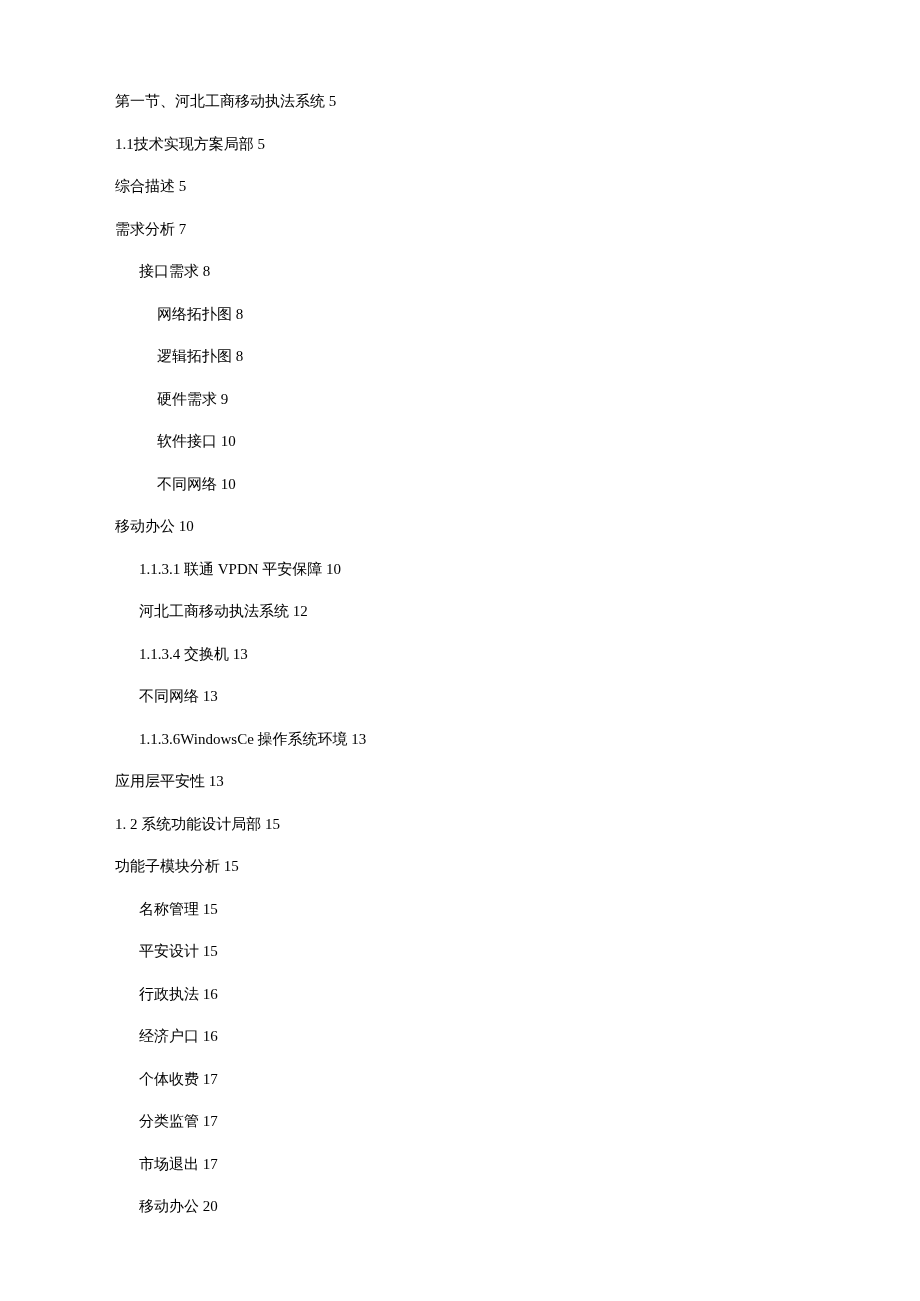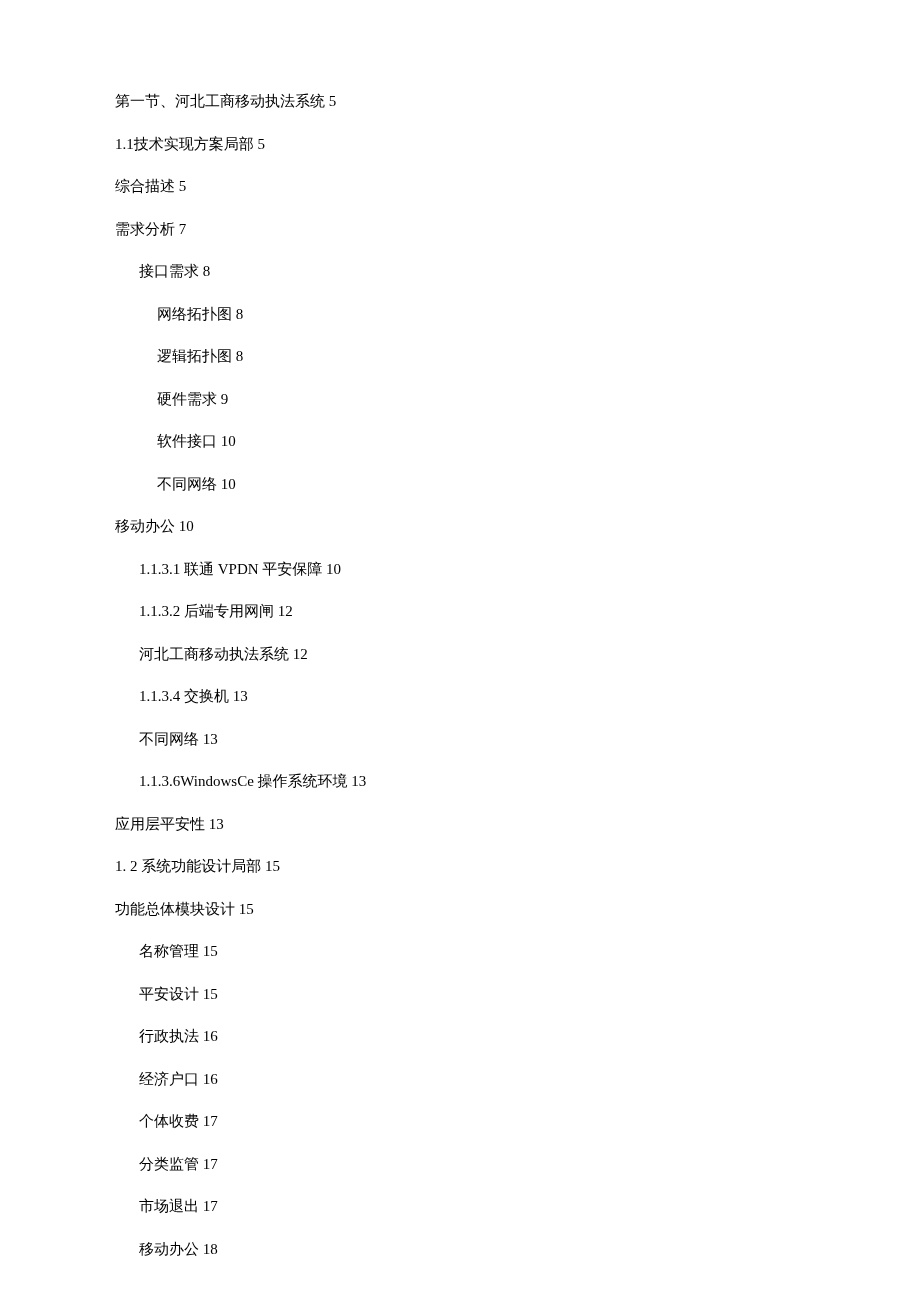--- a/index.html
+++ b/index.html
@@ -33,30 +33,29 @@
   <div class="toc-line indent-0"><span>综合描述</span> <span>5</span></div>
   <div class="toc-line indent-0"><span>需求分析</span> <span>7</span></div>
   <div class="toc-line indent-1"><span>接口需求</span> <span>8</span></div>
   <div class="toc-line indent-2"><span>网络拓扑图</span> <span>8</span></div>
   <div class="toc-line indent-2"><span>逻辑拓扑图</span> <span>8</span></div>
   <div class="toc-line indent-2"><span>硬件需求</span> <span>9</span></div>
   <div class="toc-line indent-2"><span>软件接口</span> <span>10</span></div>
   <div class="toc-line indent-2"><span>不同网络</span> <span>10</span></div>
   <div class="toc-line indent-0"><span>移动办公</span> <span>10</span></div>
   <div class="toc-line indent-1"><span>1.1.3.1 联通 VPDN 平安保障</span> <span>10</span></div>
-  <div class="toc-line indent-1"><span>1.1.3.2 后端专用网闸</span> <span>12</span></div>
   <div class="toc-line indent-1"><span>河北工商移动执法系统</span> <span>12</span></div>
   <div class="toc-line indent-1"><span>1.1.3.4 交换机</span> <span>13</span></div>
   <div class="toc-line indent-1"><span>不同网络</span> <span>13</span></div>
   <div class="toc-line indent-1"><span>1.1.3.6WindowsCe 操作系统环境</span> <span>13</span></div>
   <div class="toc-line indent-0"><span>应用层平安性</span> <span>13</span></div>
   <div class="toc-line indent-0"><span>1. 2 系统功能设计局部</span> <span>15</span></div>
-  <div class="toc-line indent-0"><span>功能总体模块设计</span> <span>15</span></div>
+  <div class="toc-line indent-0"><span>功能子模块分析</span> <span>15</span></div>
   <div class="toc-line indent-1"><span>名称管理</span> <span>15</span></div>
   <div class="toc-line indent-1"><span>平安设计</span> <span>15</span></div>
   <div class="toc-line indent-1"><span>行政执法</span> <span>16</span></div>
   <div class="toc-line indent-1"><span>经济户口</span> <span>16</span></div>
   <div class="toc-line indent-1"><span>个体收费</span> <span>17</span></div>
   <div class="toc-line indent-1"><span>分类监管</span> <span>17</span></div>
   <div class="toc-line indent-1"><span>市场退出</span> <span>17</span></div>
-  <div class="toc-line indent-1"><span>移动办公</span> <span>18</span></div>
+  <div class="toc-line indent-1"><span>移动办公</span> <span>20</span></div>
 
 </div>
 
 </body></html>

